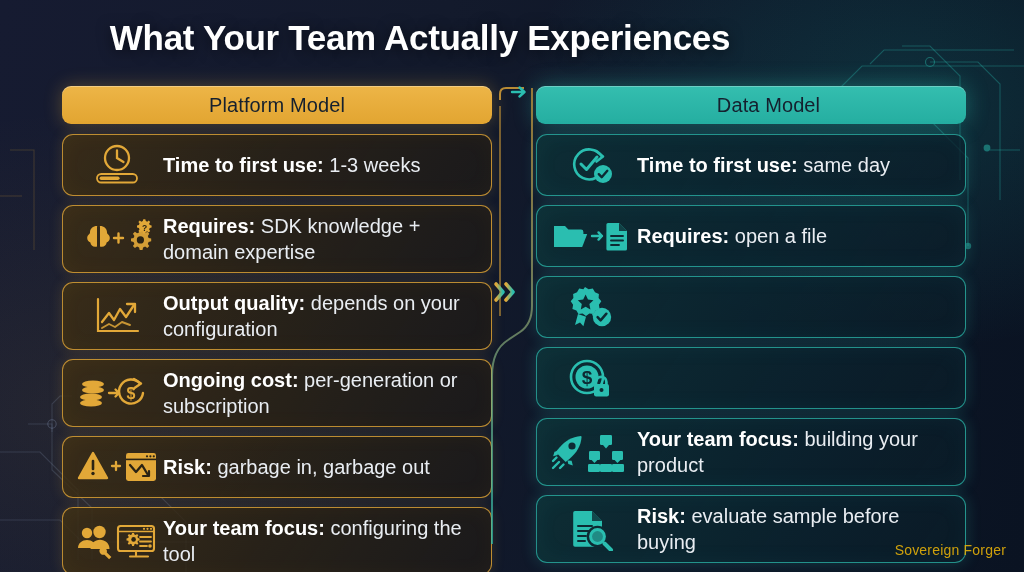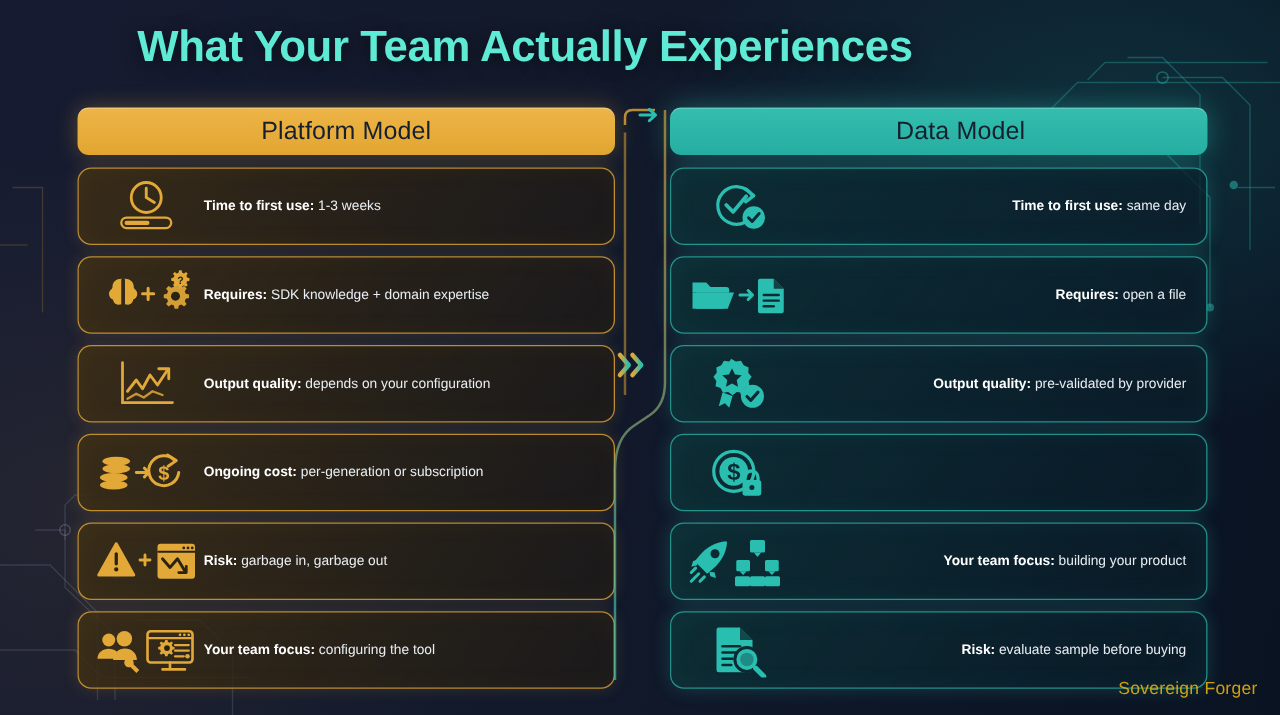--- a/index.html
+++ b/index.html
@@ -17,21 +17,21 @@
       radial-gradient(ellipse 620px 400px at 88% 18%, rgba(28,190,178,0.16), rgba(28,190,178,0) 62%),
       radial-gradient(ellipse 520px 460px at 6% 72%, rgba(232,174,60,0.07), rgba(232,174,60,0) 66%),
       linear-gradient(100deg, #161B31 0%, #131A2C 40%, #0D1627 72%, #0A1322 100%);
   }
   #bg-circuits { position:absolute; inset:0; }
 
   
   #title {
     position:absolute; top:18px; left:0; width:840px;
     text-align:center;
-    font-size:35px; font-weight:bold; color:#5eead4;
+    font-size:35px; font-weight:bold; color:#ffffff;
     letter-spacing:-0.3px;
     text-shadow:0 2px 14px rgba(0,0,0,0.55);
   }
 
   
   .col { position:absolute; top:86px; width:430px; }
   #col-left  { left:62px; }
   #col-right { left:536px; }
 
   .col-header {
@@ -62,32 +62,31 @@
 
   #col-left .row {
     background:linear-gradient(125deg, rgba(60,46,22,0.88) 0%, rgba(44,35,20,0.80) 48%, rgba(30,26,22,0.72) 100%);
     border:1.3px solid rgba(226,168,56,0.80);
     box-shadow:0 0 13px rgba(226,168,56,0.17), inset 0 0 22px rgba(226,168,56,0.045);
   }
   #col-right .row {
     background:linear-gradient(125deg, rgba(13,48,54,0.88) 0%, rgba(11,38,48,0.80) 50%, rgba(11,28,40,0.74) 100%);
     border:1.3px solid rgba(46,190,176,0.72);
     box-shadow:0 0 15px rgba(46,190,176,0.24), inset 0 0 24px rgba(46,190,176,0.055);
-    text-align:right;
   }
 
   .row-icon {
     flex:0 0 92px; height:46px;
     display:flex; align-items:center; justify-content:center; gap:3px;
   }
   .row-icon svg { display:block; }
 
   .row-text {
     flex:1 1 auto;
-    font-size:11px; line-height:1.30;
+    font-size:20px; line-height:1.30;
     color:#E9EDF2;
     padding-right:4px;
   }
   .row-text b { color:#FFFFFF; font-weight:bold; }
 
   
   #connector { position:absolute; left:486px; top:86px; width:58px; height:460px; }
 
   
   #watermark {
@@ -314,23 +313,20 @@
       <span class="row-icon">
         <svg width="54" height="46" viewBox="0 0 54 46">
           <path d="M21 3 l3.6 2.2 4.2-.6 2.2 3.6 3.9 1.7 -.3 4.2 2.7 3.2 -2.4 3.5 .7 4.2 -4 1.4 -2 3.7 -4.2-.5 -3.4 2.5 -3.4-2.5 -4.2 .5 -2-3.7 -4-1.4 .7-4.2 -2.4-3.5 2.7-3.2 -.3-4.2 3.9-1.7 2.2-3.6 4.2 .6z" fill="#2ABEB0"></path>
           <path d="M21.6 10.5 l2.4 5 5.4 .7 -4 3.8 1 5.4 -4.8-2.6 -4.8 2.6 1-5.4 -4-3.8 5.4-.7z" fill="#0D2A33"></path>
           <path d="M14 30 l-3 11 5-2.4 3.4 3.6 2.6-9.4z" fill="#2ABEB0"></path>
           <path d="M28 30 l3.6 9 2.4-3.8 4.6 1.6 -4.2-9.4z" fill="#2ABEB0"></path>
           <circle cx="38" cy="33" r="9.2" fill="#2ABEB0"></circle>
           <path d="M33.6 33.2 L36.6 36.3 L42.4 29.7" stroke="#0D2A33" stroke-width="2.5" fill="none" stroke-linecap="round" stroke-linejoin="round"></path>
         </svg>
       </span>
-      <span class="row-text">
-        <b>Output quality:</b><span> pre-validated by provider</span>
-      </span>
     </div>
 
     <div class="row">
       <span class="row-icon">
         <svg width="52" height="44" viewBox="0 0 52 44">
           <circle cx="22" cy="21" r="16" fill="none" stroke="#2ABEB0" stroke-width="2.6"></circle>
           <circle cx="22" cy="21" r="11.5" fill="#2ABEB0"></circle>
           <text x="22" y="28" font-family="'Liberation Sans',sans-serif" font-size="19" font-weight="bold" fill="#0D2A33" text-anchor="middle">$</text>
           <path d="M31 29 v-3 a5.2 5.2 0 0 1 10.4 0 v3" fill="none" stroke="#2ABEB0" stroke-width="2.7"></path>
           <rect x="29" y="28" width="15" height="12.5" rx="2.2" fill="#2ABEB0"></rect>

